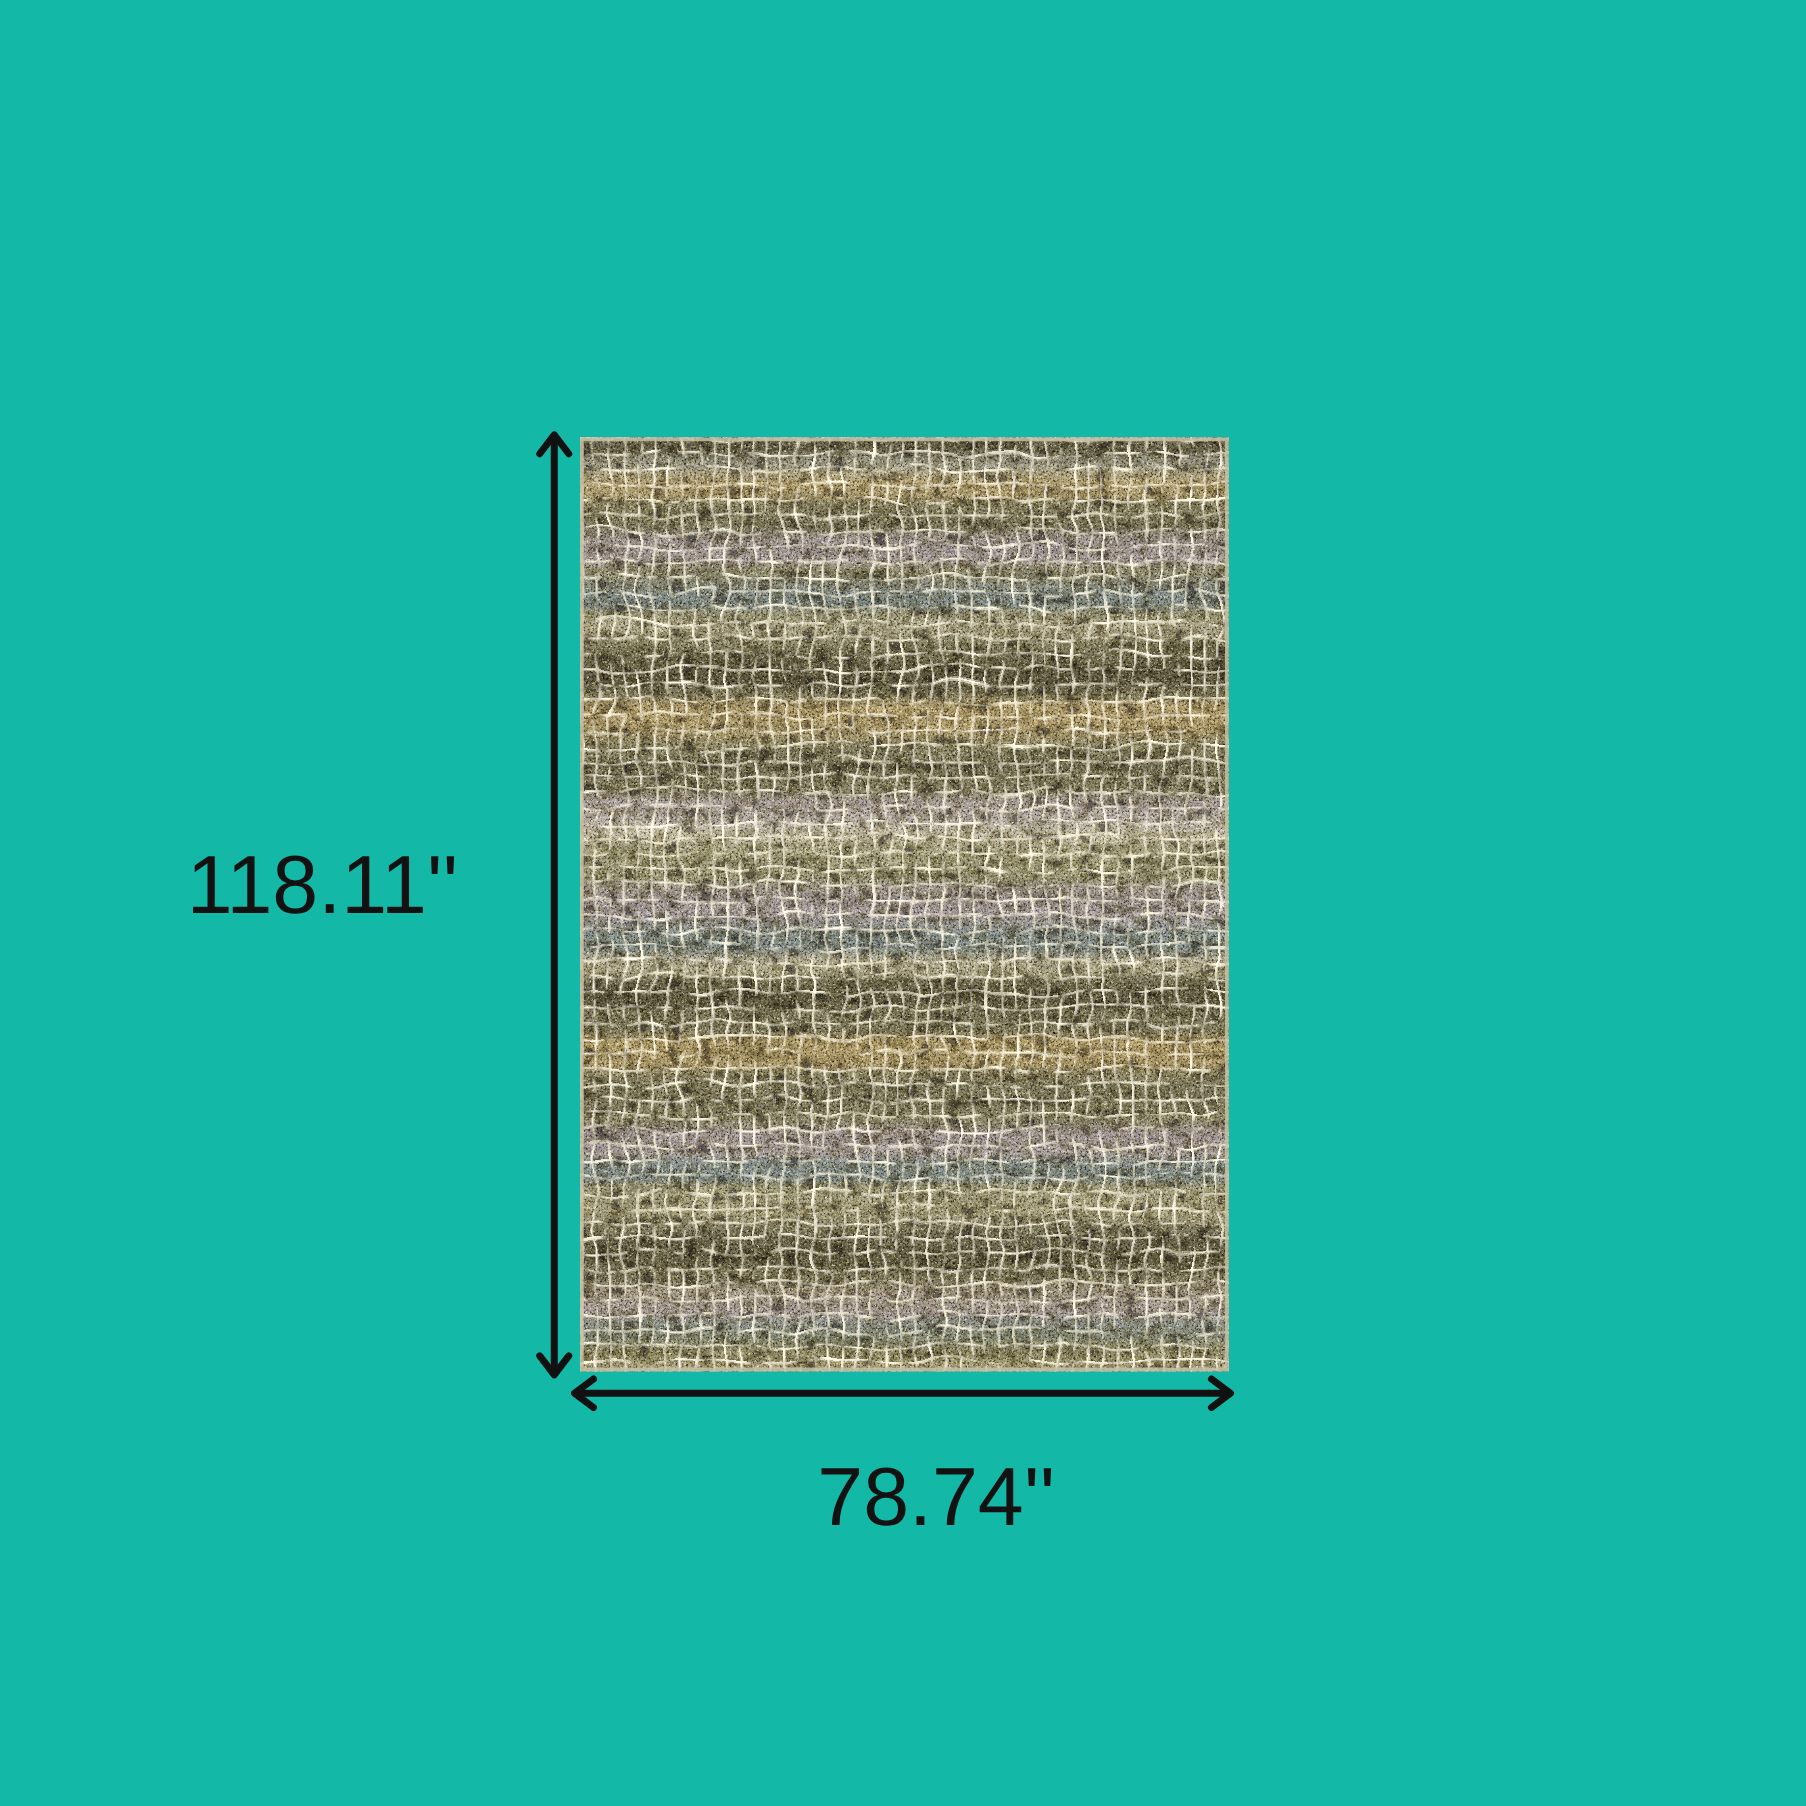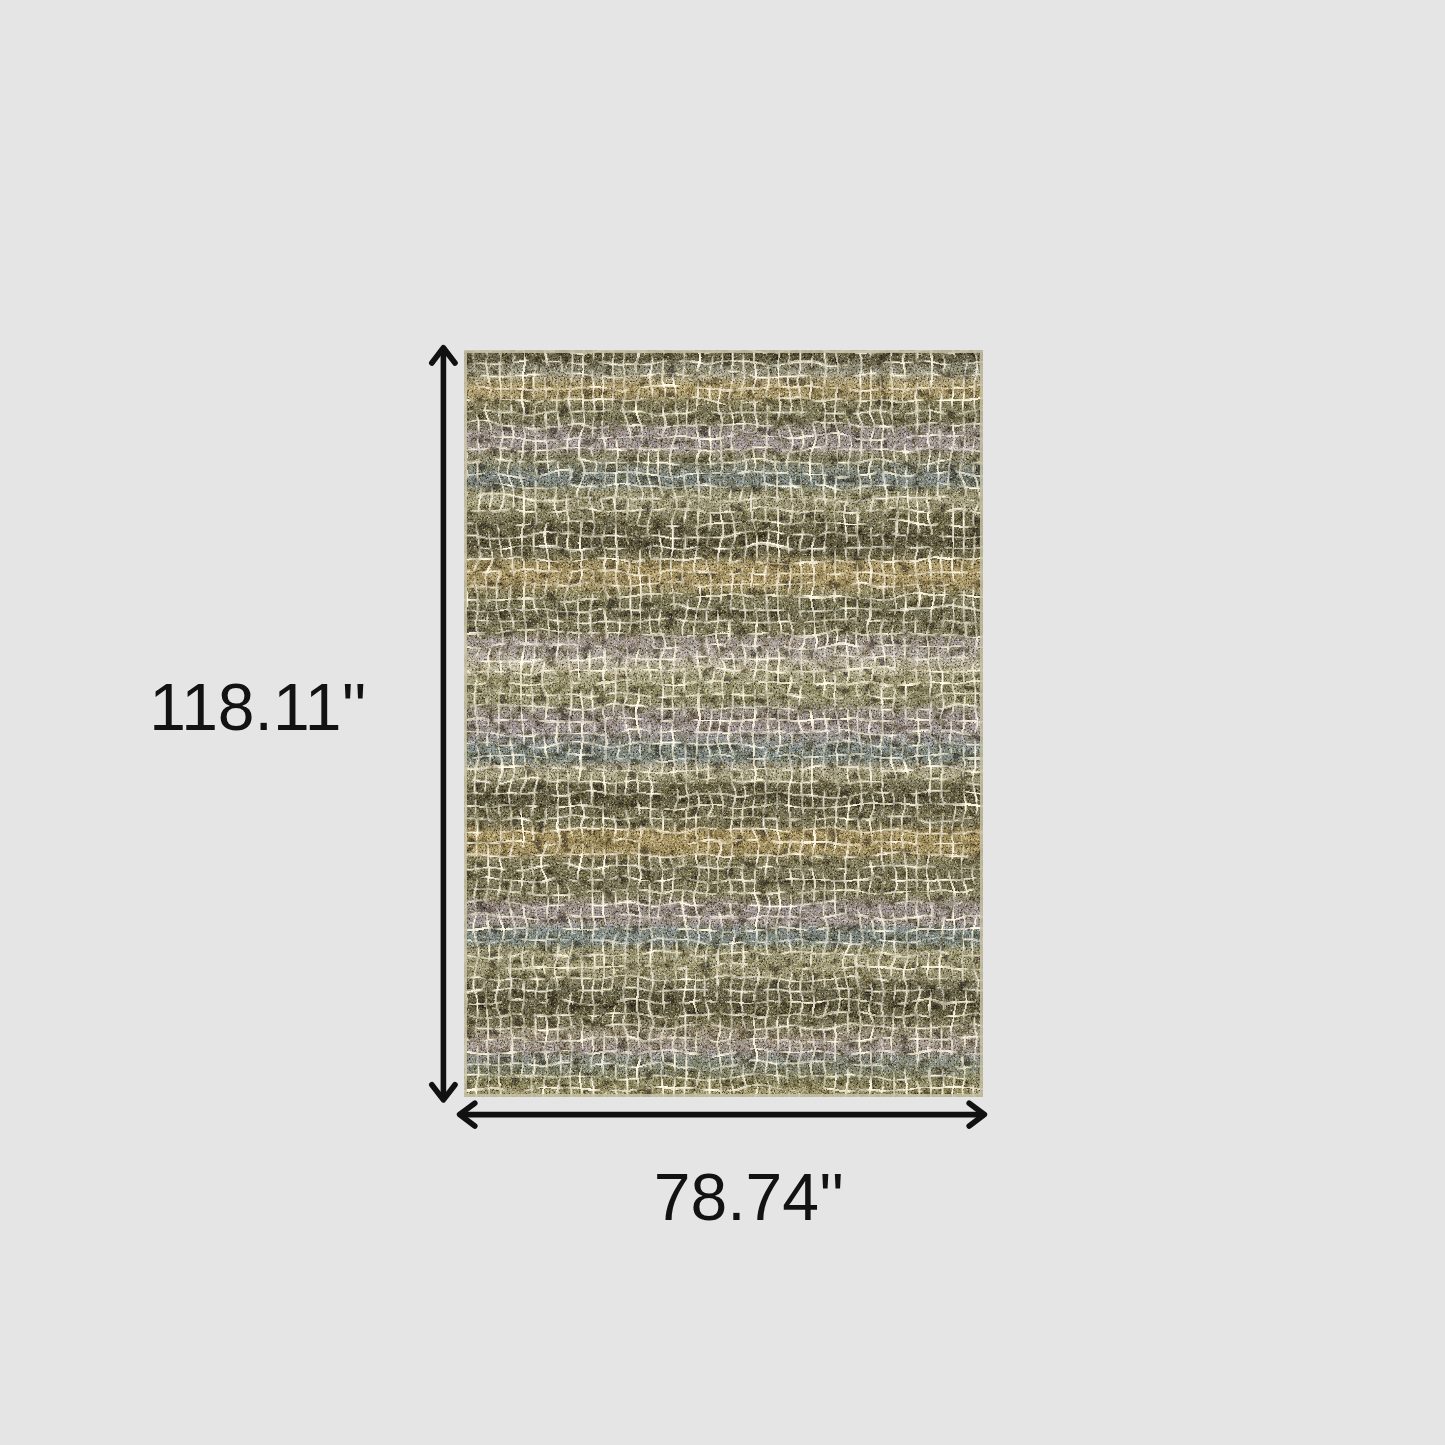--- a/index.html
+++ b/index.html
@@ -1,17 +1,17 @@
 <!DOCTYPE html>
 <html><head>
 <meta charset="utf-8">
 <style>
   html,body{margin:0;padding:0;background:#ffffff;}
   body{width:1445px;height:1445px;font-family:"Liberation Sans",sans-serif;overflow:hidden;}
-  .page{position:relative;width:1445px;height:1445px;background:#e5e5e5;}
+  .page{position:relative;width:1445px;height:1445px;background:#14b8a6;}
   .rug{position:absolute;left:464px;top:350px;filter:saturate(0.75) contrast(1.0) brightness(1.12);}
   .ann{position:absolute;left:0;top:0;}
 </style>
 </head>
 <body>
 <div class="page">
 
 <svg class="rug" width="519" height="747" viewBox="0 0 519 747">
   <defs>
     <linearGradient id="bands" x1="0" y1="0" x2="0" y2="1">

